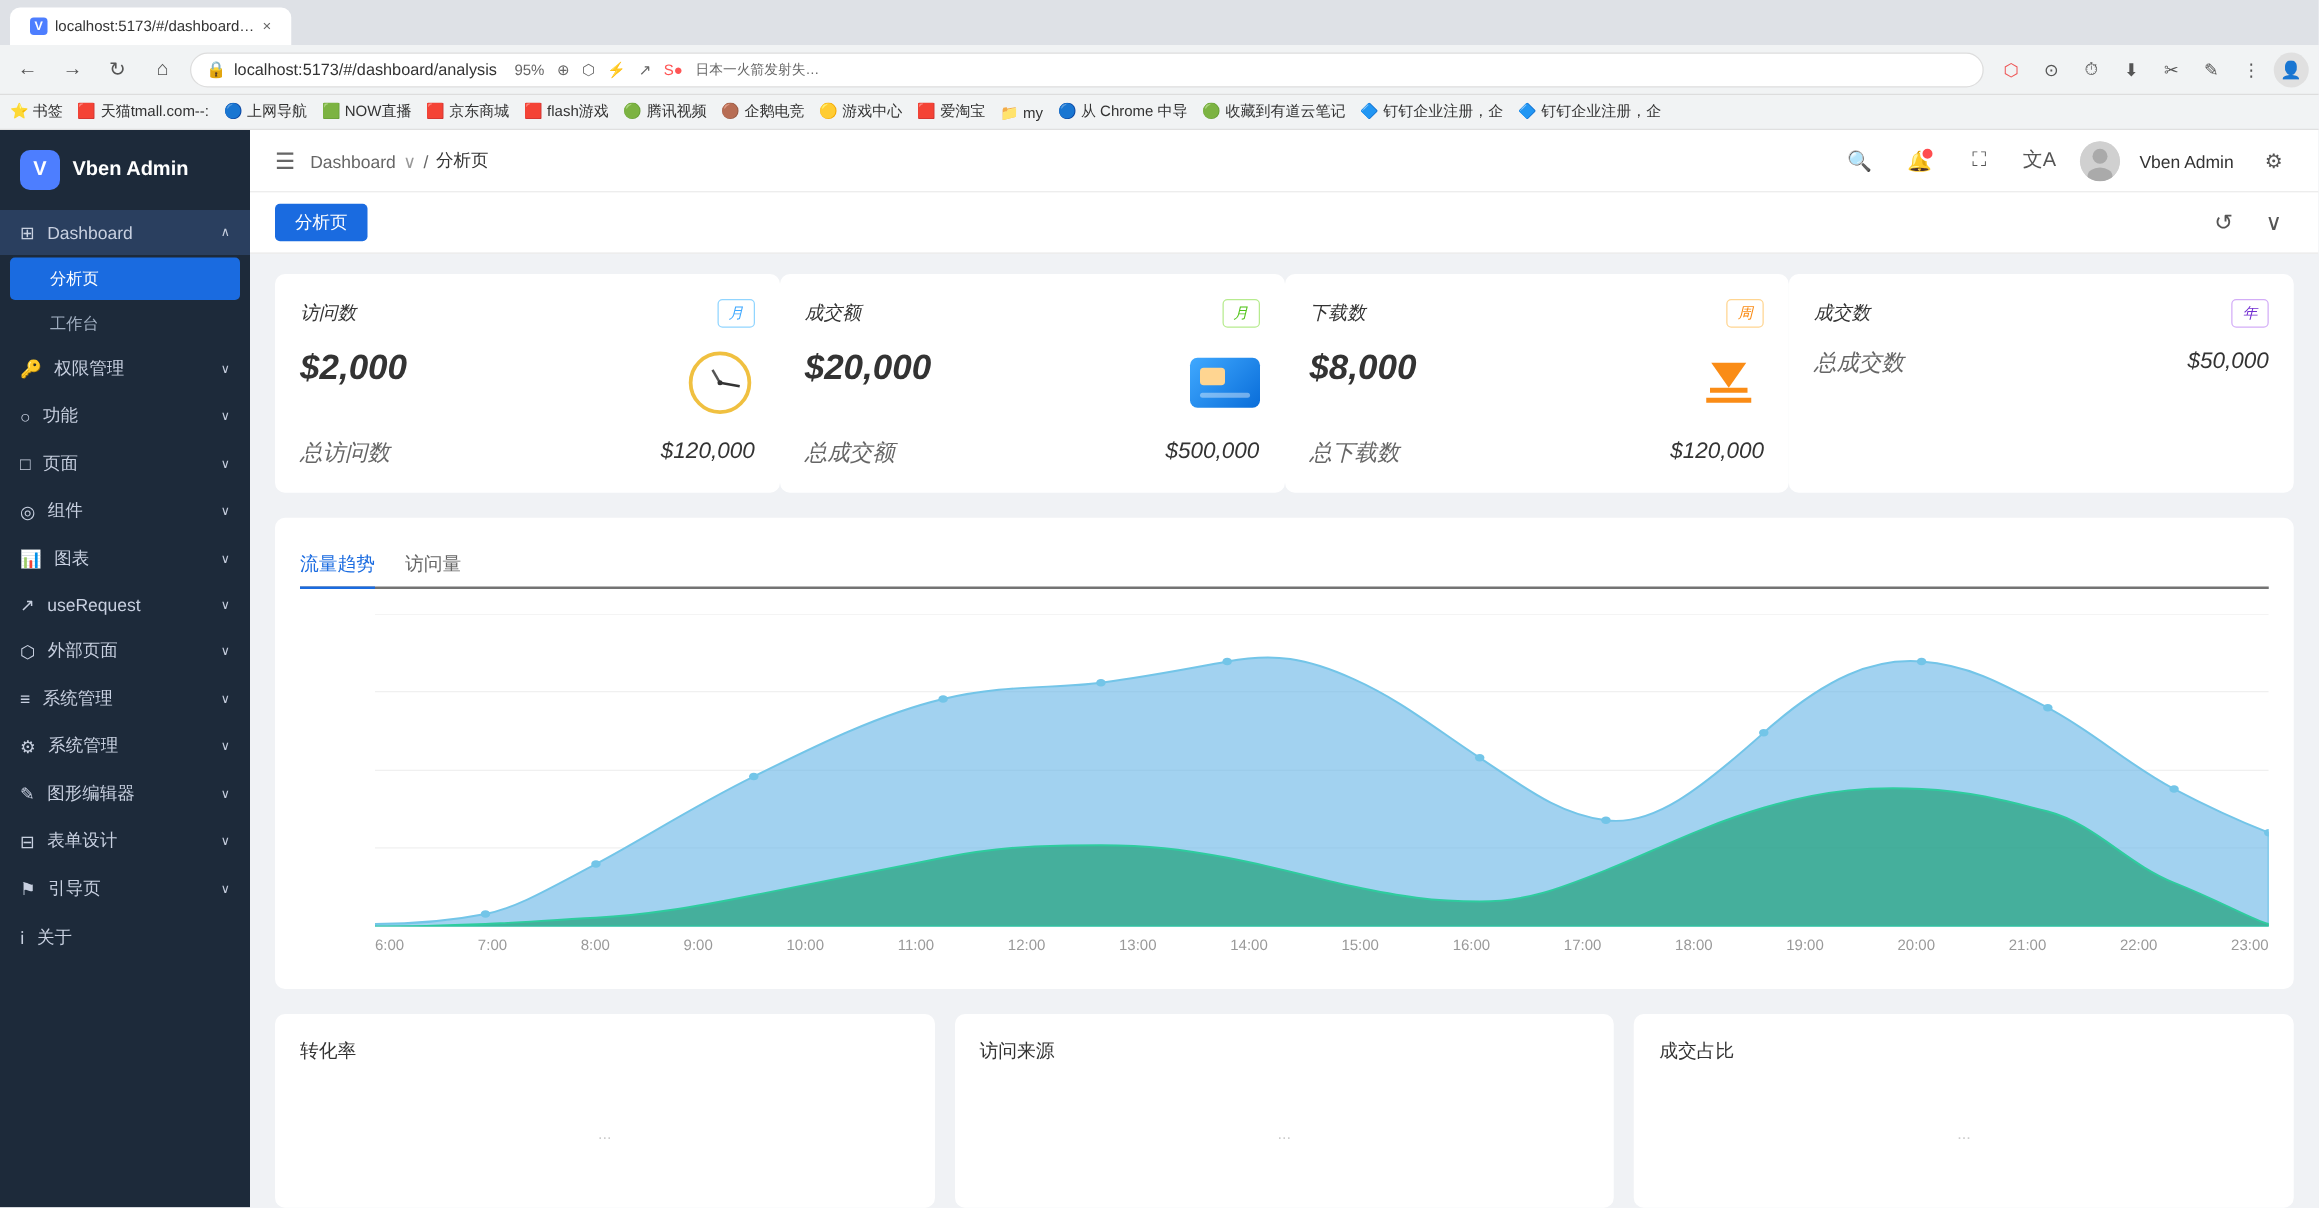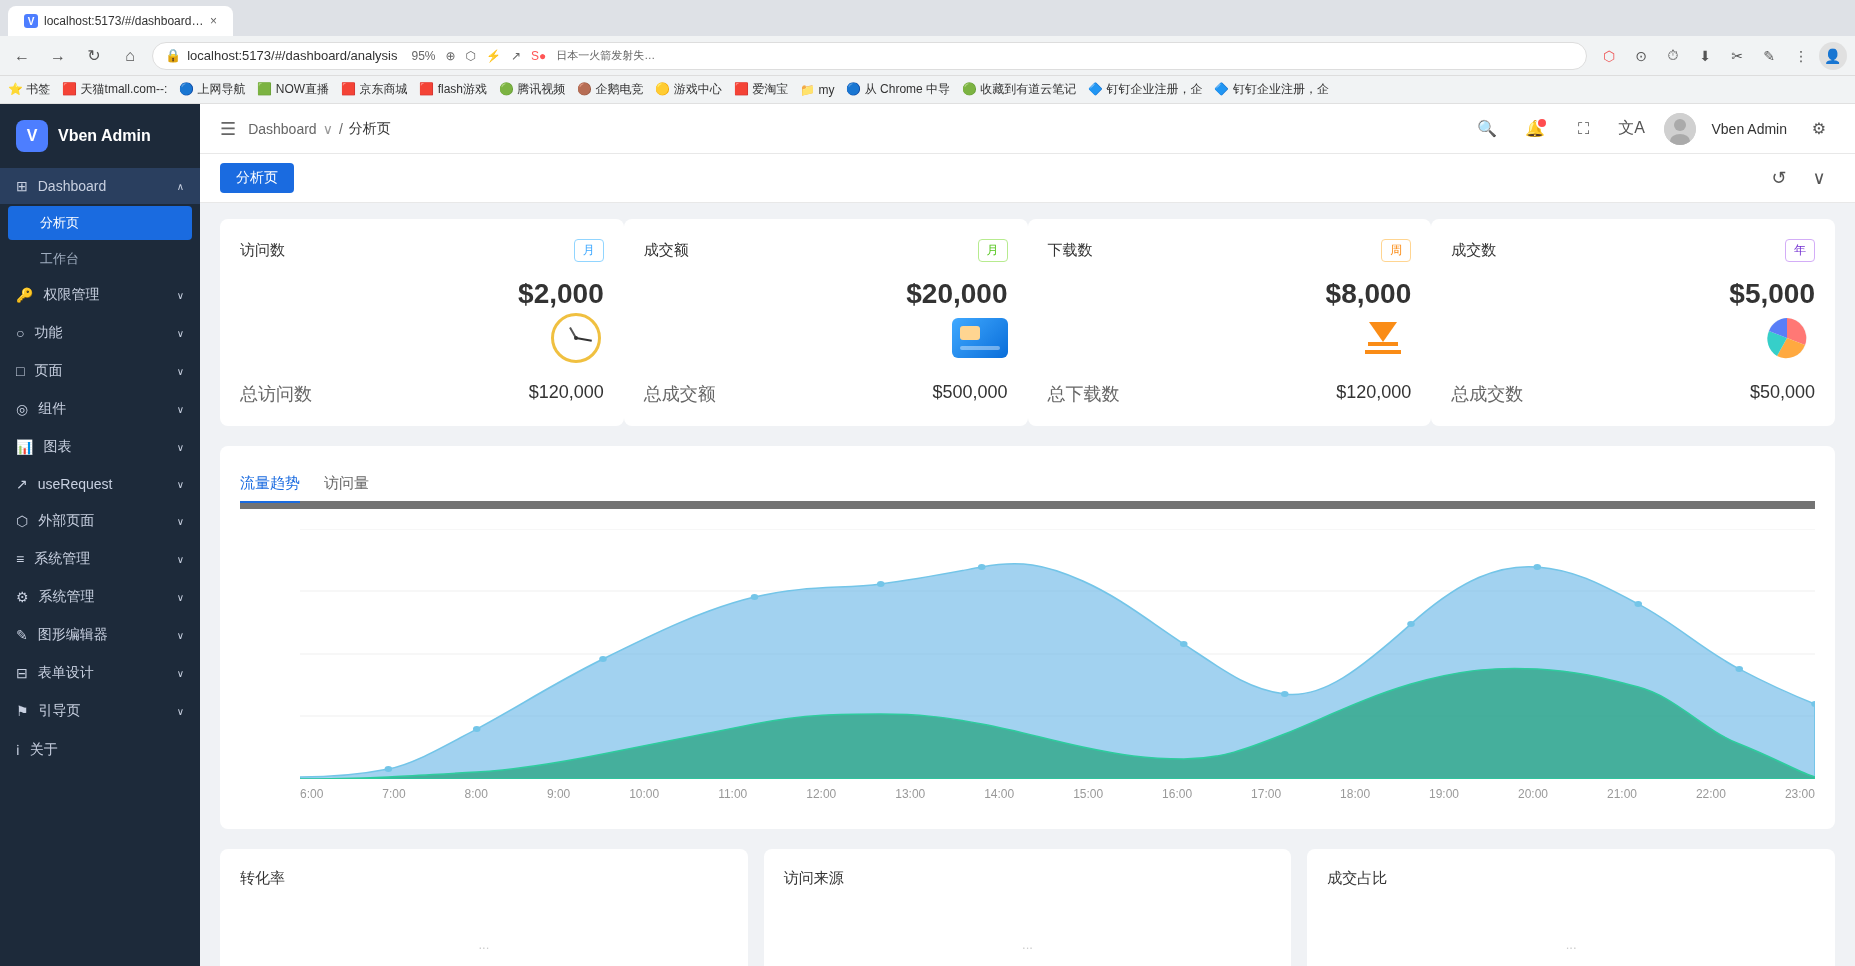--- a/index.html
+++ b/index.html
@@ -59,29 +59,29 @@
 
     
     .sub-header { background: #fff; padding: 8px 20px; border-bottom: 1px solid #e8e8e8; display: flex; align-items: center; gap: 10px; }
     .page-tab-btn { background: #1a6be0; color: #fff; border: none; border-radius: 4px; padding: 6px 16px; font-size: 14px; cursor: pointer; }
     .sub-header-right { margin-left: auto; display: flex; gap: 8px; }
 
     
     .content-area { flex: 1; overflow-y: auto; padding: 16px 20px; }
 
     
-    .stats-grid { display: grid; grid-template-columns: repeat(4, 1fr); margin-bottom: 20px; }
+    .stats-grid { display: grid; grid-template-columns: repeat(4, 1fr); margin-bottom: 20px; font-style: italic; }
     .stat-card { background: #fff; border-radius: 8px; padding: 20px; }
     .stat-card-header { display: flex; align-items: center; justify-content: space-between; margin-bottom: 16px; }
     .stat-card-title { font-size: 15px; color: #333; font-weight: 500; }
     .stat-badge { border: 1px solid #91d5ff; color: #40a9ff; border-radius: 4px; padding: 2px 8px; font-size: 12px; }
     .stat-badge.green { border-color: #b7eb8f; color: #52c41a; }
     .stat-badge.orange { border-color: #ffd591; color: #fa8c16; }
     .stat-badge.purple { border-color: #d3adf7; color: #722ed1; }
-    .stat-card-body { display: flex; align-items: flex-end; justify-content: space-between; margin-bottom: 16px; flex-direction: column; }
+    .stat-card-body { display: flex; align-items: flex-start; justify-content: space-between; margin-bottom: 16px; }
     .stat-value { font-size: 28px; font-weight: 600; color: #333; }
     .stat-icon { width: 56px; height: 56px; display: flex; align-items: center; justify-content: center; }
     .stat-card-footer { display: flex; justify-content: space-between; font-size: 18px; color: #666; }
     .stat-footer-value { color: #333; }
 
     
     .clock-icon { width: 50px; height: 50px; border-radius: 50%; border: 3px solid #f0c040; background: #fff; display: flex; align-items: center; justify-content: center; position: relative; }
     .clock-hand-h { position: absolute; width: 2px; height: 12px; background: #555; bottom: 50%; left: 50%; transform-origin: bottom center; transform: translateX(-50%) rotate(-30deg); }
     .clock-hand-m { position: absolute; width: 2px; height: 16px; background: #333; bottom: 50%; left: 50%; transform-origin: bottom center; transform: translateX(-50%) rotate(100deg); }
     .clock-dot { position: absolute; width: 4px; height: 4px; background: #333; border-radius: 50%; top: 50%; left: 50%; transform: translate(-50%, -50%); }
@@ -92,21 +92,21 @@
     .card-icon::after { content: ''; position: absolute; bottom: 8px; left: 8px; right: 8px; height: 4px; background: rgba(255,255,255,0.4); border-radius: 2px; }
 
     
     .download-icon { width: 50px; height: 50px; display: flex; align-items: center; justify-content: center; flex-direction: column; }
     .download-arrow { width: 0; height: 0; border-left: 14px solid transparent; border-right: 14px solid transparent; border-top: 20px solid #fa8c16; }
     .download-line { width: 30px; height: 4px; background: #fa8c16; margin-top: 0; }
     .download-base { width: 36px; height: 4px; background: #fa8c16; margin-top: 4px; }
 
     
     .chart-section { background: #fff; border-radius: 8px; padding: 20px; margin-bottom: 20px; }
-    .chart-tabs { display: flex; gap: 24px; border-bottom: 8px solid #737373; margin-bottom: 20px; }
+    .chart-tabs { display: flex; gap: 24px; border-bottom: 2px solid #737373; margin-bottom: 20px; }
     .chart-tab { padding: 8px 0; font-size: 15px; color: #666; cursor: pointer; border-bottom: 2px solid transparent; margin-bottom: -2px; }
     .chart-tab.active { color: #1a6be0; border-bottom-color: #1a6be0; font-weight: 500; }
 
     .chart-container { position: relative; height: 280px; }
     .chart-y-axis { position: absolute; left: 0; top: 0; bottom: 30px; width: 60px; display: flex; flex-direction: column; justify-content: space-between; }
     .chart-y-label { font-size: 12px; color: #999; text-align: right; padding-right: 8px; }
     .chart-area { position: absolute; left: 60px; right: 0; top: 0; bottom: 30px; }
     .chart-x-axis { position: absolute; left: 60px; right: 0; bottom: 0; height: 30px; display: flex; justify-content: space-between; align-items: center; margin-top: 16px; }
     .chart-x-label { font-size: 12px; color: #999; }
 
@@ -435,33 +435,20 @@
             <span>总下载数</span>
             <span class="stat-footer-value">$120,000</span>
           </div>
         </div>
 
         <div class="stat-card">
           <div class="stat-card-header">
             <span class="stat-card-title">成交数</span>
             <span class="stat-badge purple">年</span>
           </div>
-          <div class="stat-card-body">
-            <span class="stat-value">$5,000</span>
-            <div class="stat-icon">
-              <svg width="50" height="50" viewBox="0 0 50 50">
-                <circle cx="25" cy="25" r="20" fill="#f5f5f5"></circle>
-
-                <path d="M25,25 L25,5 A20,20 0 0,1 43,32 Z" fill="#ff7875"></path>
-                <path d="M25,25 L43,32 A20,20 0 0,1 15,43 Z" fill="#ffa940"></path>
-                <path d="M25,25 L15,43 A20,20 0 0,1 7,18 Z" fill="#36cfc9"></path>
-                <path d="M25,25 L7,18 A20,20 0 0,1 25,5 Z" fill="#597ef7"></path>
-              </svg>
-            </div>
-          </div>
           <div class="stat-card-footer">
             <span>总成交数</span>
             <span class="stat-footer-value">$50,000</span>
           </div>
         </div>
       </div>
 
       <div class="chart-section">
         <div class="chart-tabs">
           <div class="chart-tab active">流量趋势</div>

